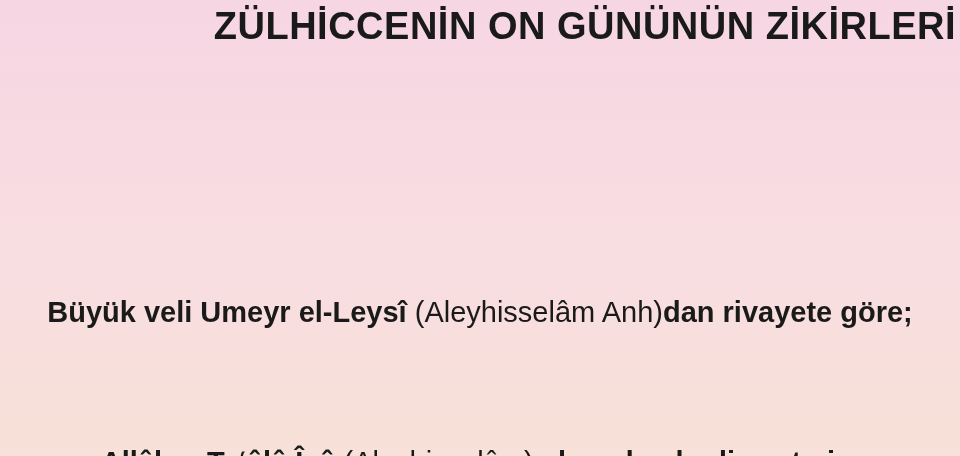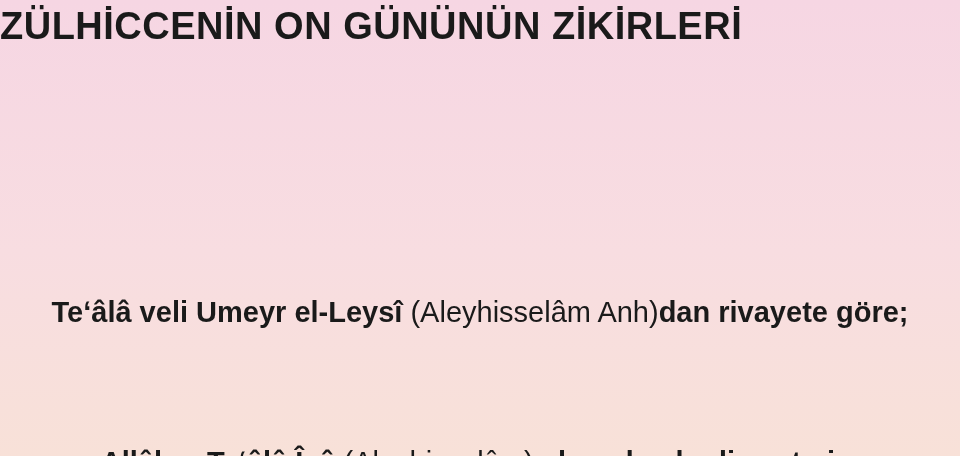--- a/index.html
+++ b/index.html
@@ -16,21 +16,21 @@
       var(--bg-mid, #f8dde1) 55%,
       var(--bg-bottom, #f8e1d8) 100%);
     font-family: "Liberation Sans", "DejaVu Sans", sans-serif;
     color: var(--text, #1a1a1a);
   }
   .poster-title {
     position: absolute;
     top: 5px;
     left: 0;
     right: 4px;
-    text-align: left;
+    text-align: right;
     font-size: 38px;
     font-weight: bold;
     letter-spacing: 0.5px;
     white-space: nowrap;
   }
   .poster-body {
     position: absolute;
     top: 182px;
     left: 0;
     right: 0;
@@ -52,21 +52,21 @@
 </style>
 </head>
 <body>
 
 <div class="poster">
 
   <div class="poster-title">ZÜLHİCCENİN ON GÜNÜNÜN ZİKİRLERİ</div>
 
   <div class="poster-body">
 
-    <p class="body-line"><span class="seg-bold">Teʻâlâ veli Umeyr el-Leysî </span><span class="seg-regular">(Aleyhisselâm Anh)</span><span class="seg-bold">dan rivayete göre;</span></p>
+    <p class="body-line"><span class="seg-bold">Büyük veli Umeyr el-Leysî </span><span class="seg-regular">(Aleyhisselâm Anh)</span><span class="seg-bold">dan rivayete göre;</span></p>
 
     <p class="body-line"><span class="seg-bold">Allâh-u Teʻâlâ Îsâ </span><span class="seg-regular">(Aleyhisselâm)</span><span class="seg-bold">a beş dua hediye etmiş,</span></p>
 
     
 
     
 
     
 
     

